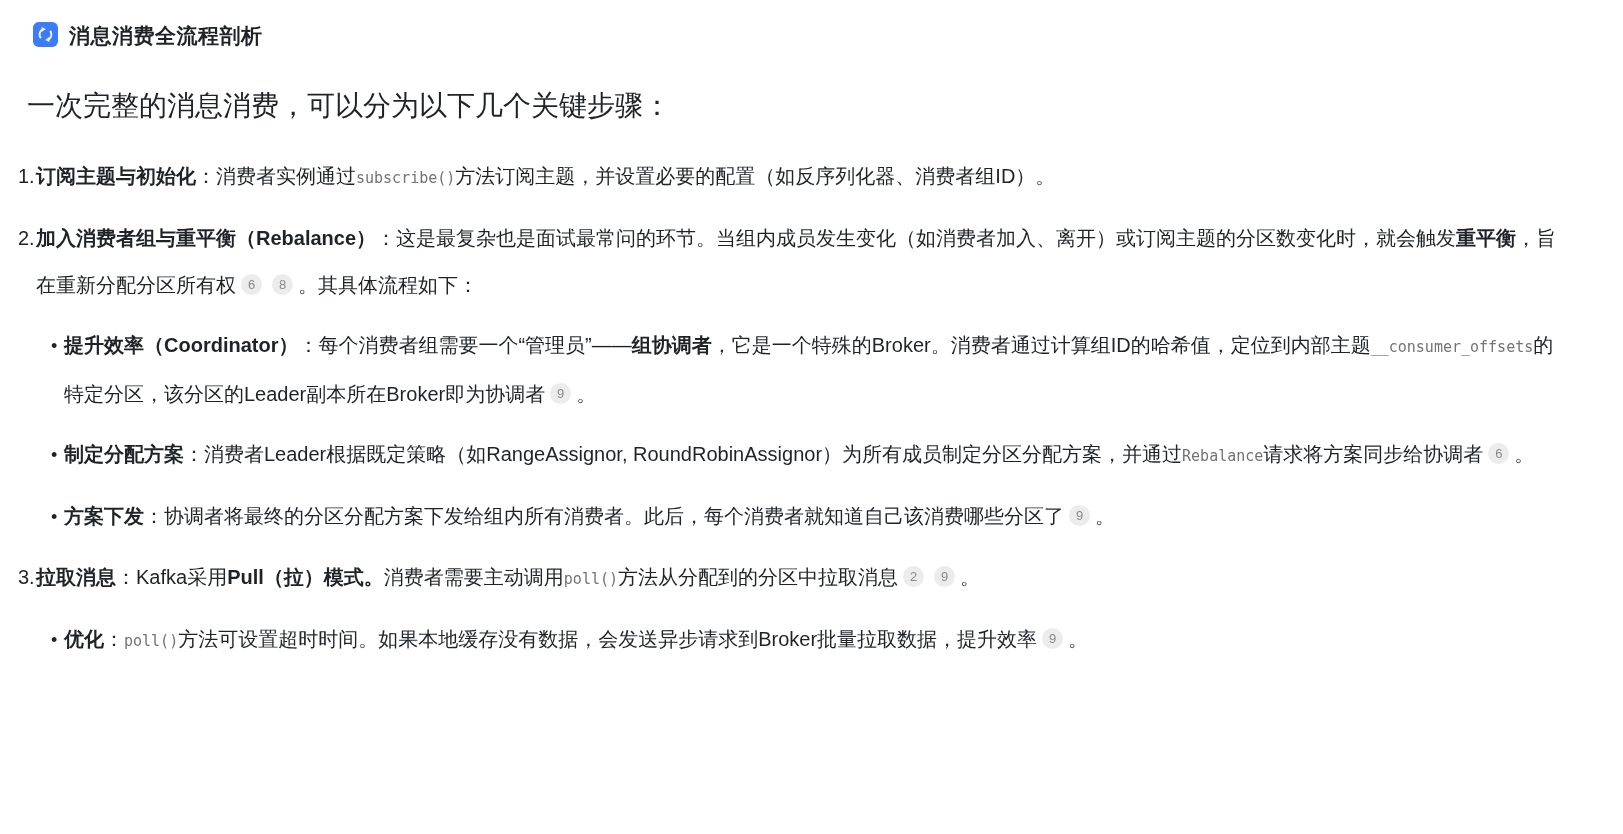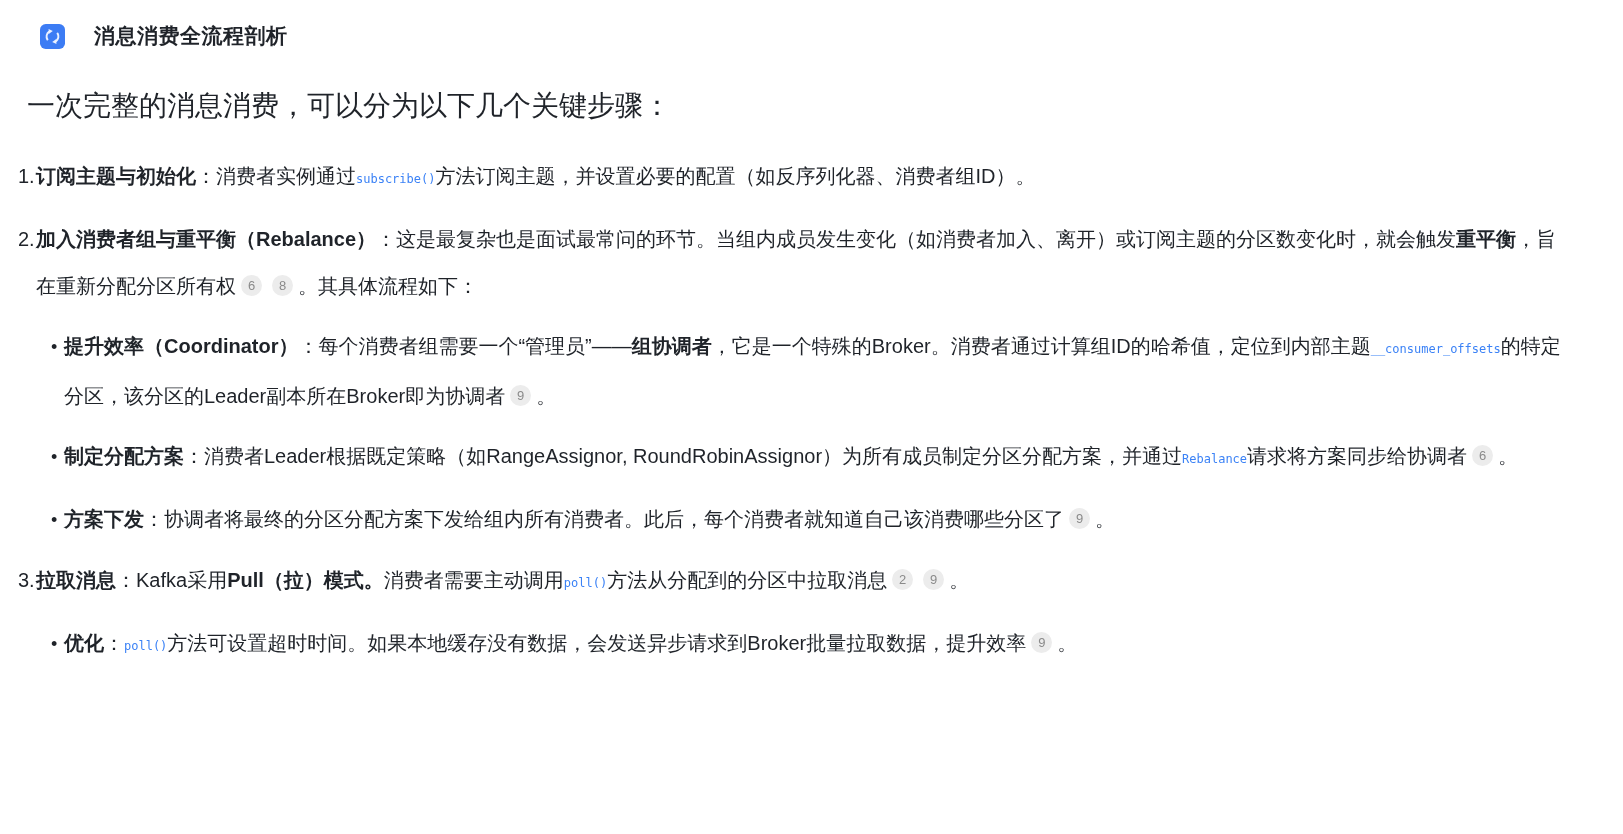--- a/index.html
+++ b/index.html
@@ -4,40 +4,40 @@
 <style>
   * { box-sizing: border-box; }
   html, body { margin: 0; padding: 0; background: #ffffff; }
   body {
     width: 1623px; height: 834px; overflow: hidden;
     font-family: "Liberation Sans", sans-serif;
     color: #1f2329;
   }
   main { padding: 22px 60px 10px 18px; }
 
-  header { display: flex; align-items: center; gap: 29px; margin-left: 22px; height: 28px; }
+  header { display: flex; gap: 11px; margin-left: 15px; height: 28px; }
   .hicon { width: 25px; height: 25px; display: inline-flex; flex: 0 0 auto; }
   h1 { font-size: 21px; font-weight: 700; margin: 0; line-height: 28px; letter-spacing: 0.5px; }
 
   .intro { font-size: 28px; line-height: 47px; margin: 32px 0 24px 9px; }
 
   ol.steps { list-style: none; margin: 0; padding: 0; font-size: 20px; line-height: 47px; }
   li.step { padding-left: 18px; text-indent: -18px; margin-bottom: 13px; }
   .num { display: inline-block; width: 18px; text-indent: 0; }
 
   ul.subs { list-style: none; margin: 13px 0 0 15px; padding: 0; text-indent: 0; }
   li.sub { padding-left: 13px; text-indent: -13px; margin-bottom: 13px; }
   li.sub:last-child { margin-bottom: 0; }
   .bullet { display: inline-block; width: 13px; text-indent: 0; font-size: 18px; }
 
   .b { font-weight: 700; }
   code.code {
     font-family: "DejaVu Sans Mono", monospace;
-    font-size: 12px;
-    color: #3b82f6;
+    font-size: 15px;
+    color: #737373;
   }
   .badge {
     display: inline-flex; align-items: center; justify-content: center;
     width: 21px; height: 21px; border-radius: 50%;
     background: #ececec; color: #8a8a8a;
     font-size: 13px; line-height: 1;
     margin: 0 5px; vertical-align: 3px;
     text-indent: 0; cursor: pointer;
     font-weight: 400;
   }

